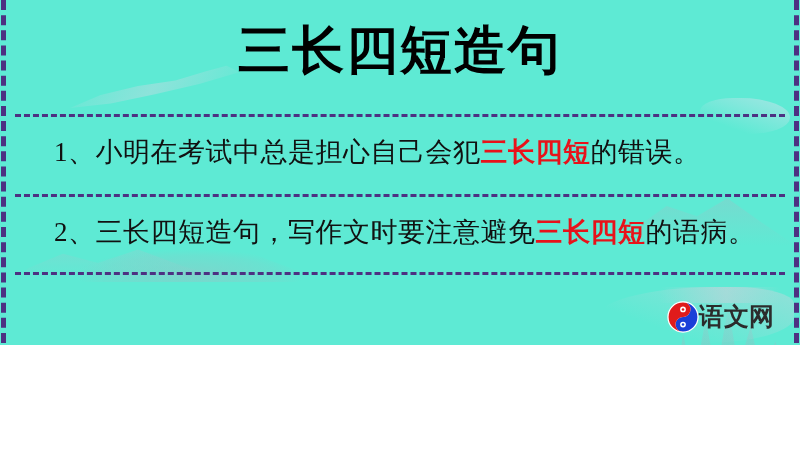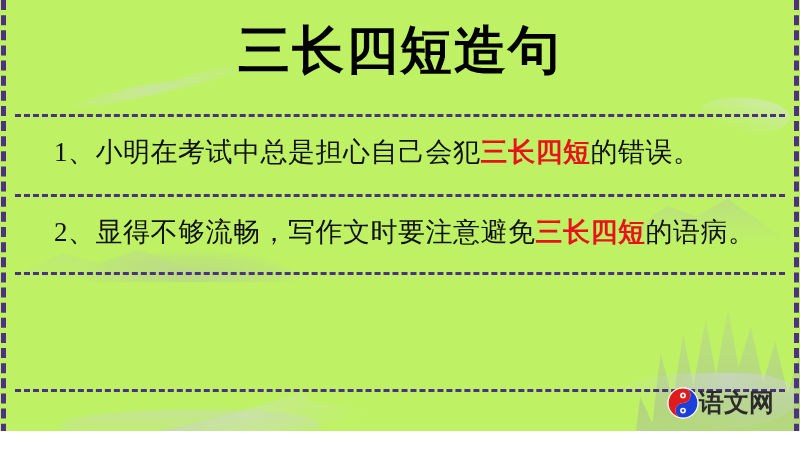--- a/index.html
+++ b/index.html
@@ -7,22 +7,22 @@
     padding: 0;
     background: #ffffff;
   }
   body {
     font-family: "Liberation Serif", "DejaVu Serif", serif;
   }
 
   .page {
     position: relative;
     width: 800px;
-    height: 431px;
-    background: #bef264;
+    height: 345px;
+    background: #5eead4;
     overflow: hidden;
     box-sizing: border-box;
   }
 
   
   .wm {
     position: absolute;
     pointer-events: none;
     z-index: 0;
   }
@@ -223,21 +223,21 @@
   <div class="divider" style="top:114px;"></div>
   <div class="divider" style="top:194px;"></div>
   <div class="divider" style="top:272px;"></div>
   <div class="divider" style="top:389px;"></div>
 
   <div class="sentence" style="top:130px;">
     <span>1、</span><span>小明在考试中总是担心自己会犯</span><span class="kw">三长四短</span><span>的错误。</span>
   </div>
 
   <div class="sentence" style="top:210px;">
-    <span>2、</span><span>显得不够流畅，写作文时要注意避免</span><span class="kw">三长四短</span><span>的语病。</span>
+    <span>2、</span><span>三长四短造句，写作文时要注意避免</span><span class="kw">三长四短</span><span>的语病。</span>
   </div>
 
 
   <div class="logo">
     <svg class="logo-mark" viewBox="0 0 100 100">
       <circle cx="50" cy="50" r="47" fill="#ffffff"></circle>
       <path d="M50 3 A47 47 0 0 1 50 97 A23.5 23.5 0 0 1 50 50 A23.5 23.5 0 0 0 50 3 Z" fill="#1b3fd8"></path>
       <path d="M50 97 A47 47 0 0 1 50 3 A23.5 23.5 0 0 1 50 50 A23.5 23.5 0 0 0 50 97 Z" fill="#e01b1b"></path>
       <circle cx="50" cy="26.5" r="9" fill="#ffffff"></circle>
       <circle cx="50" cy="73.5" r="9" fill="#ffffff"></circle>

